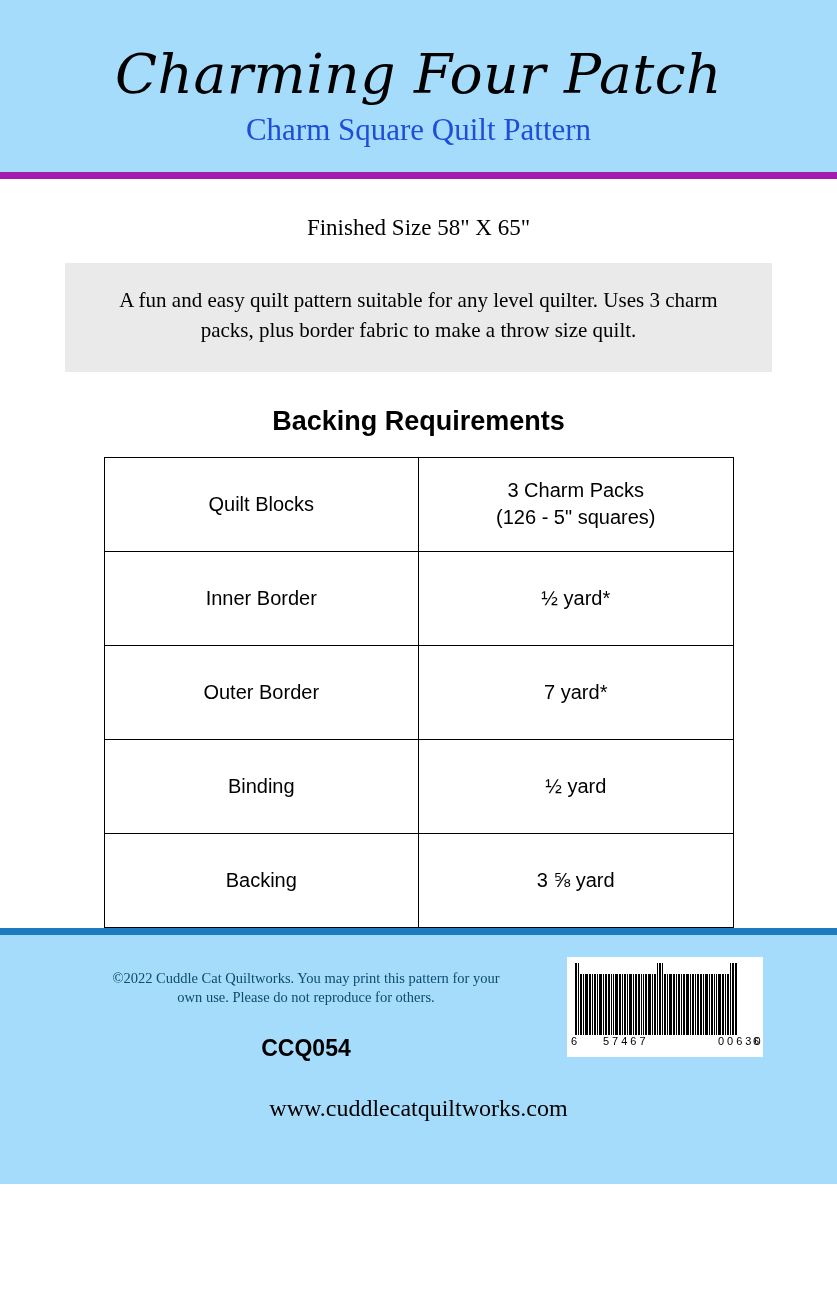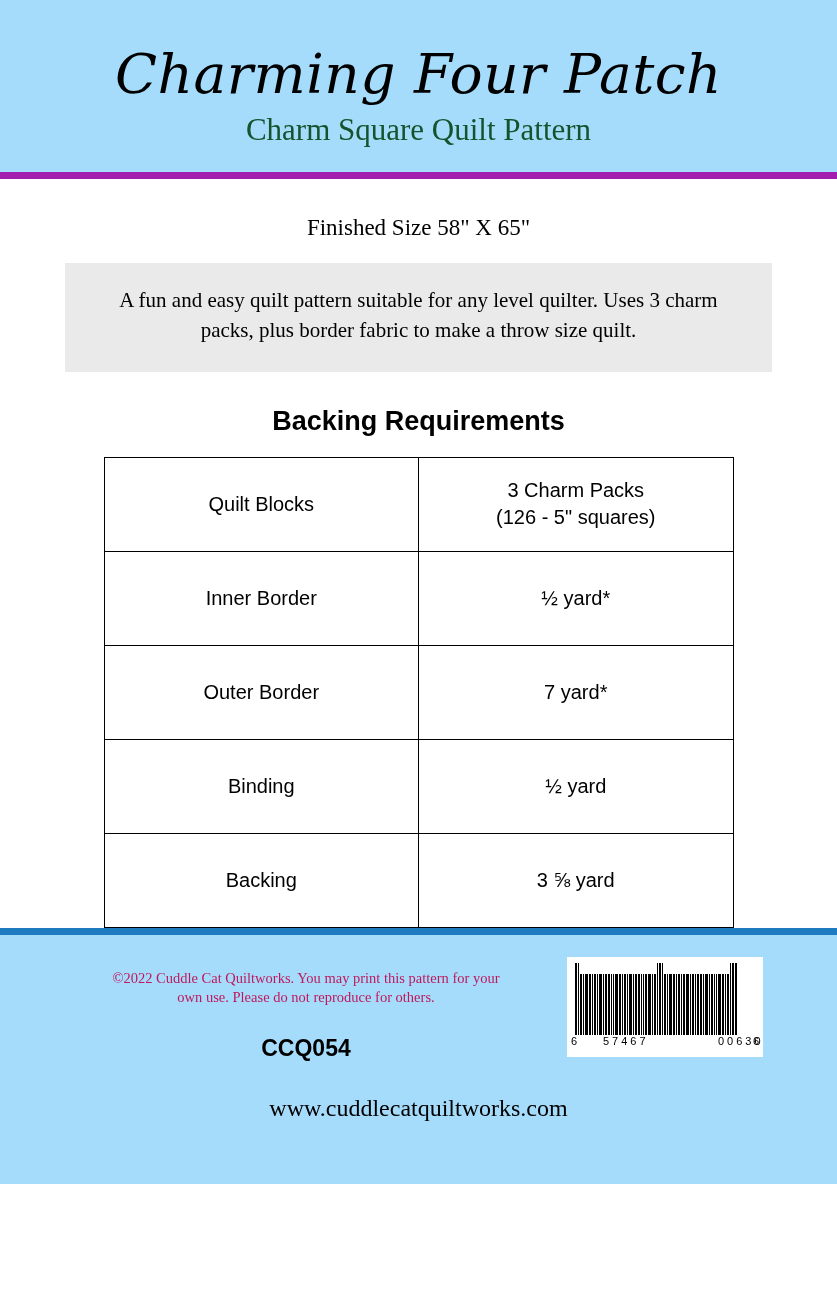--- a/index.html
+++ b/index.html
@@ -31,21 +31,21 @@
     font-size: 55px;
     letter-spacing: 0.5px;
     line-height: 1.05;
     margin: 0 0 8px 0;
     color: #000;
   }
   .subtitle {
     font-family: "Liberation Serif", serif;
     font-size: 31px;
     margin: 0;
-    color: #14532d;
+    color: #1d4ed8;
   }
 
   
   .body-wrap {
     padding: 0 52px;
     text-align: center;
   }
   .finished-size {
     font-family: "Liberation Serif", serif;
     font-size: 23px;
@@ -108,21 +108,21 @@
   }
   .copyright {
     position: absolute;
     left: 106px;
     top: 34px;
     width: 400px;
     font-family: "Liberation Serif", serif;
     font-size: 14.5px;
     line-height: 1.35;
     text-align: center;
-    color: #be185d;
+    color: #0c4a6e;
   }
   .sku {
     position: absolute;
     left: 106px;
     top: 100px;
     width: 400px;
     text-align: center;
     font-family: "Liberation Sans", sans-serif;
     font-weight: bold;
     font-size: 23px;

